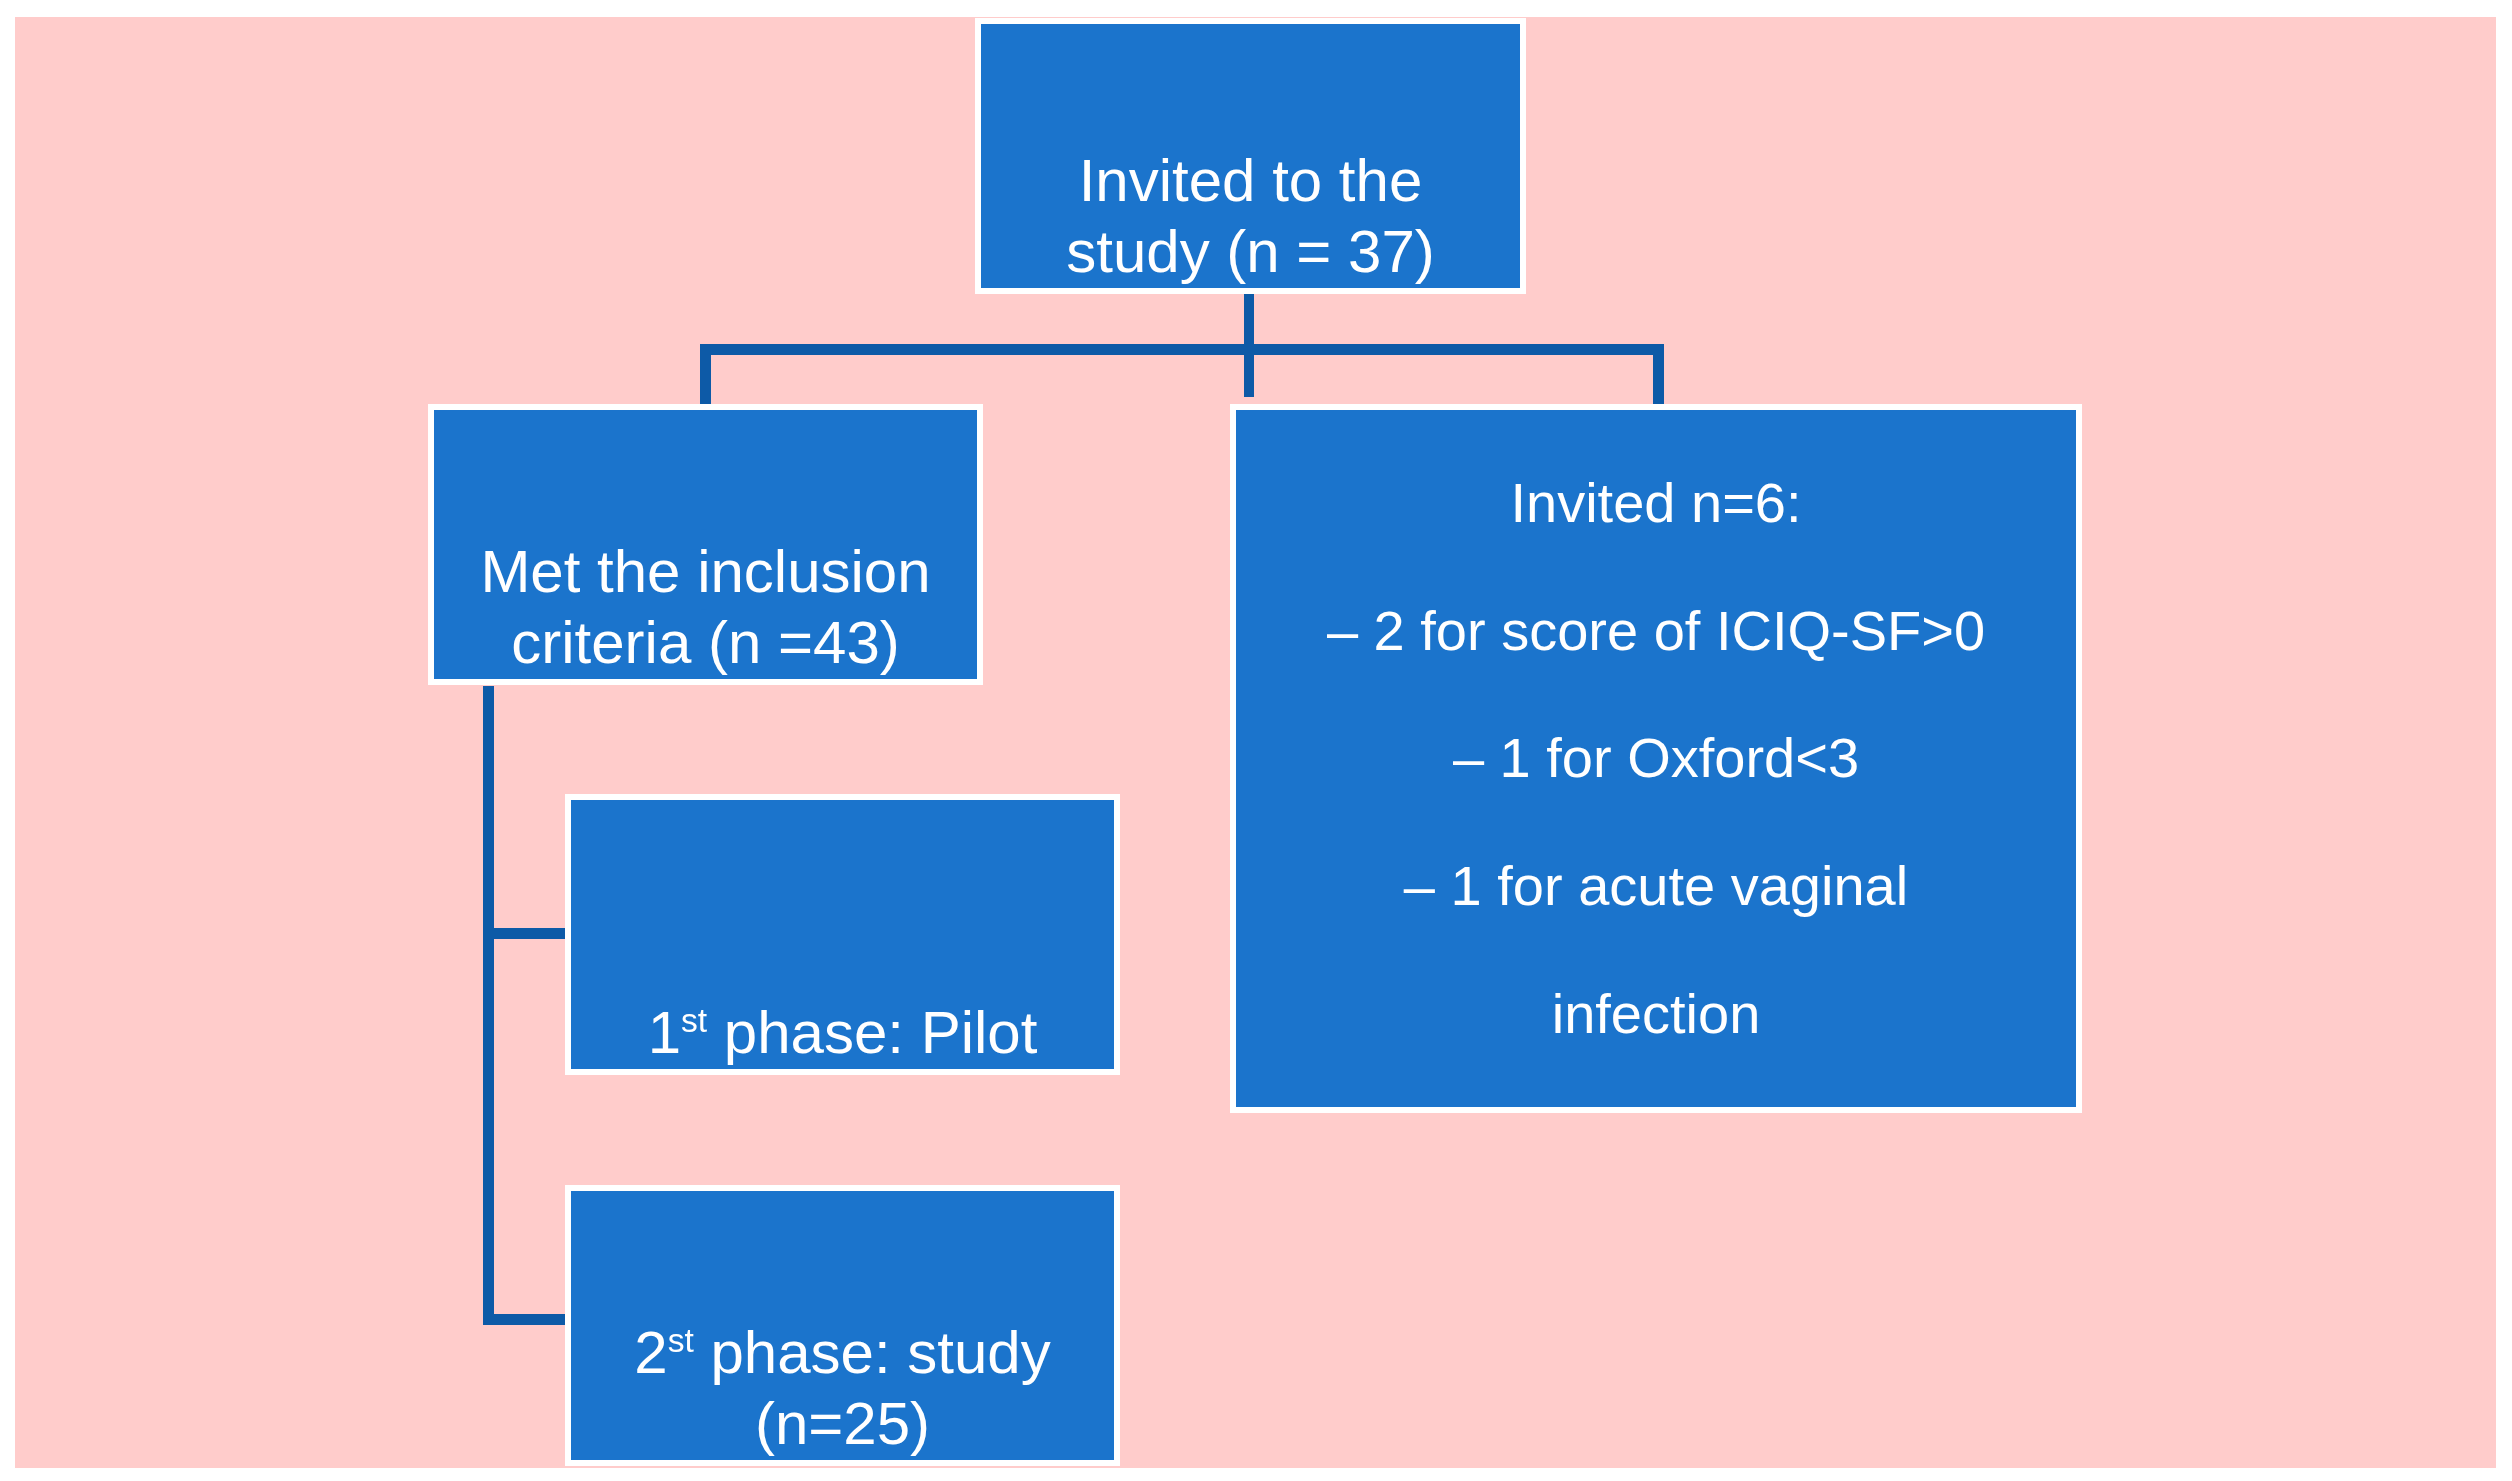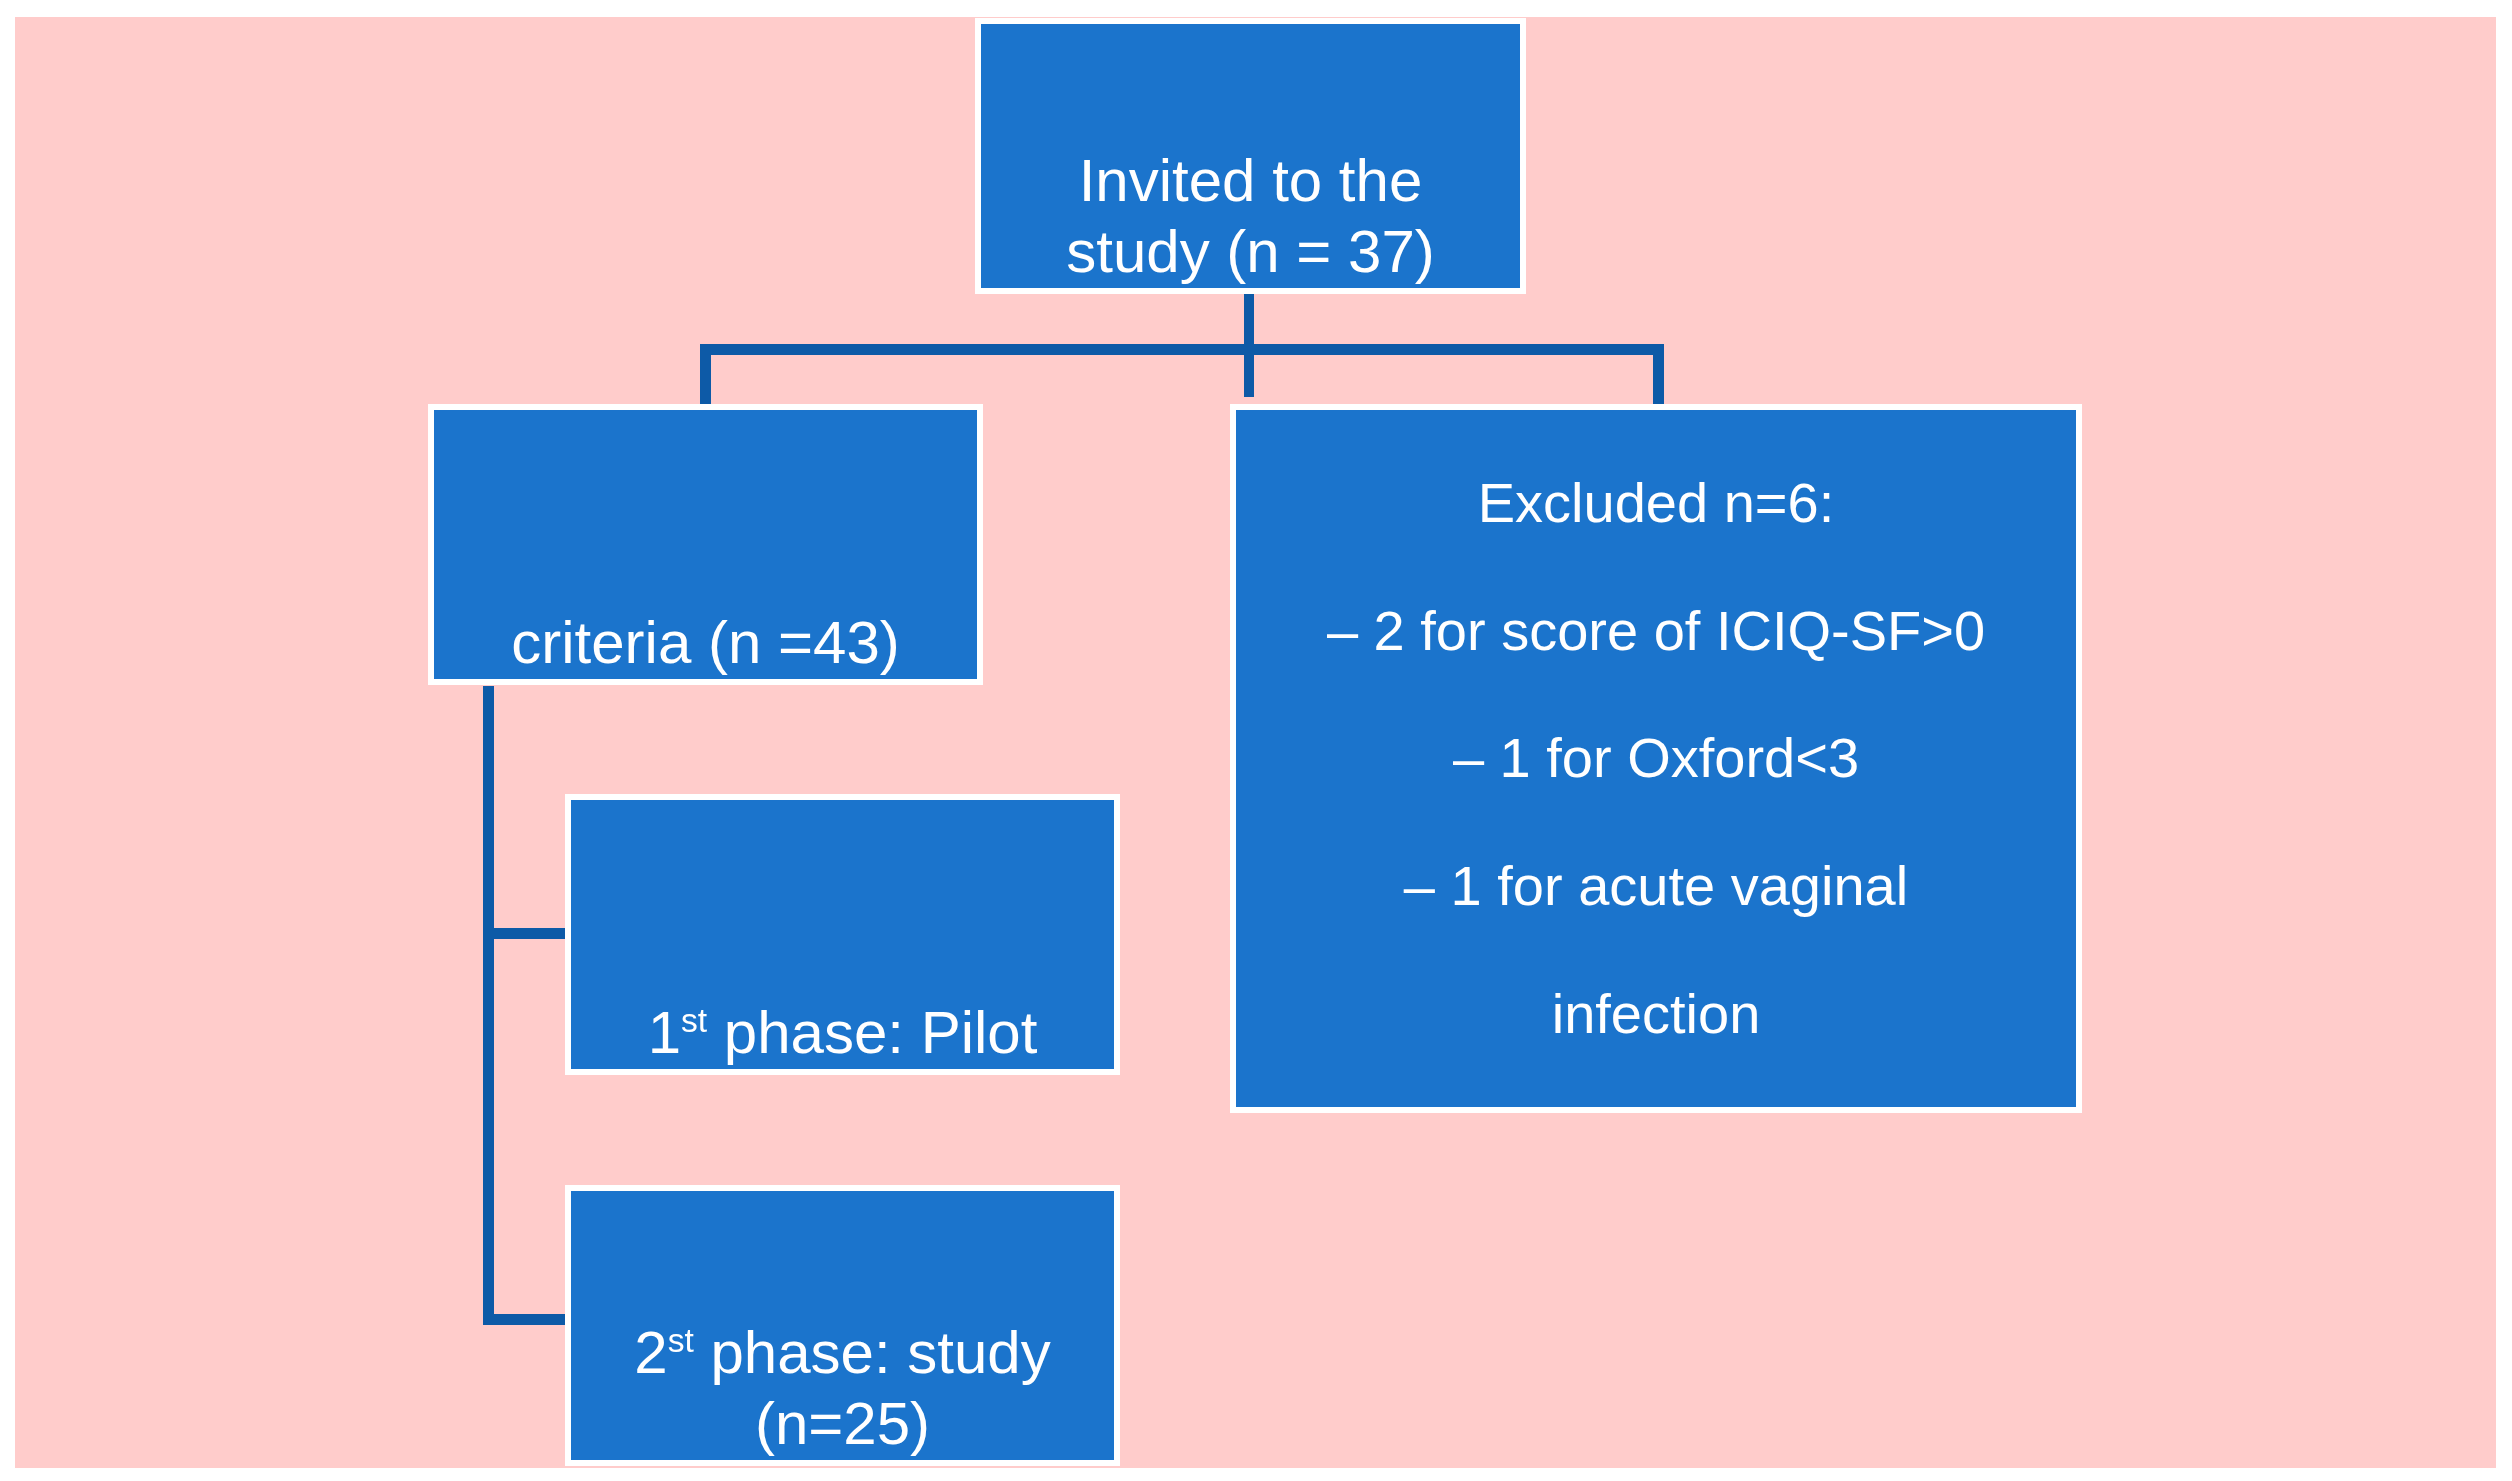--- a/index.html
+++ b/index.html
@@ -113,25 +113,26 @@
   <div class="conn" id="conn-spine"></div>
   <div class="conn" id="conn-br1"></div>
   <div class="conn" id="conn-br2"></div>
 
   <div class="node" id="node-invited">
     <span class="line">Invited to the</span>
     <span class="line">study (n = 37)</span>
   </div>
 
   <div class="node" id="node-inclusion">
+    <span class="line">Met the inclusion</span>
     <span class="line">criteria (n =43)</span>
   </div>
 
   <div class="node" id="node-excluded">
-    <span class="line">Excluded n=6:</span>
+    <span class="line">Invited n=6:</span>
     <span class="line">– 2 for score of ICIQ-SF&gt;0</span>
     <span class="line">– 1 for Oxford&lt;3</span>
     <span class="line">– 1 for acute vaginal</span>
     <span class="line">infection</span>
   </div>
 
   <div class="node" id="node-phase1">
     <span class="line"><span>1</span><sup>st</sup><span> phase: Pilot</span></span>
   </div>
 

